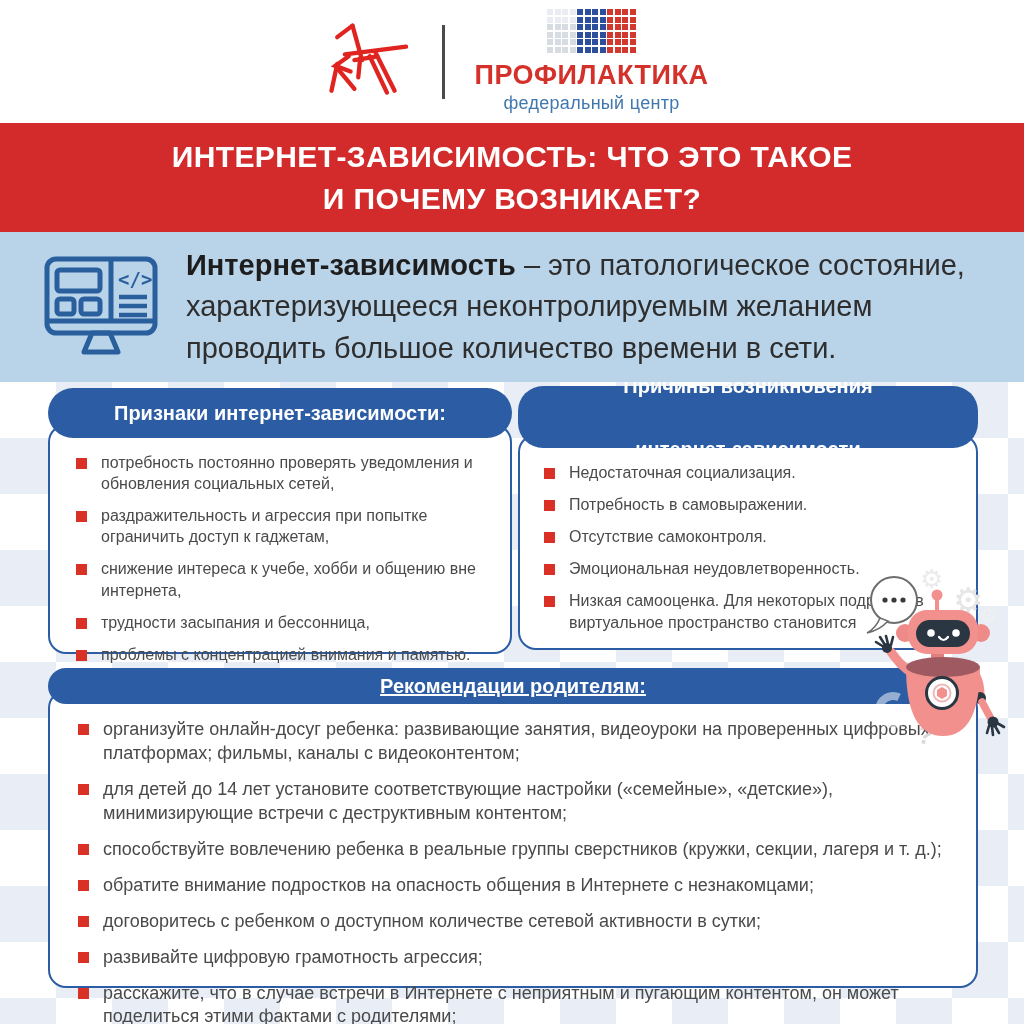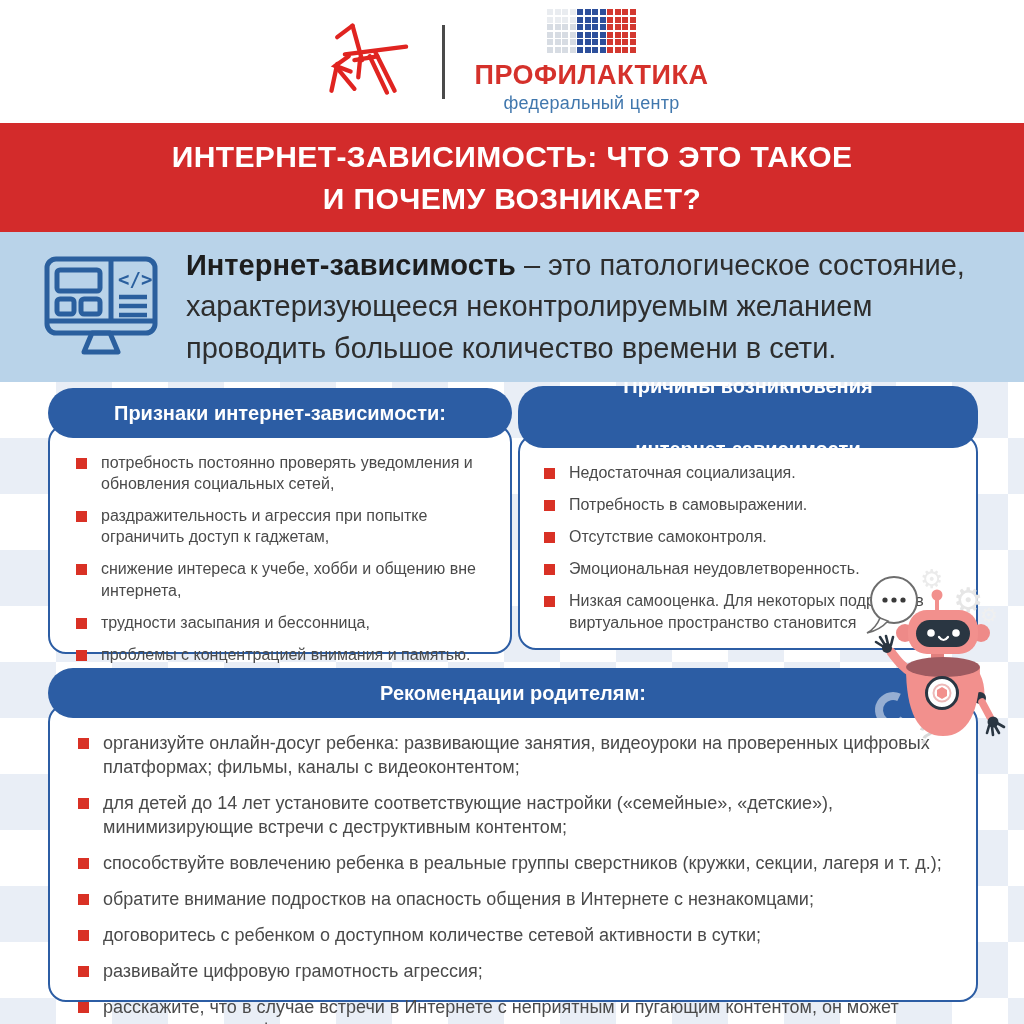--- a/index.html
+++ b/index.html
@@ -72,21 +72,21 @@
   .card-signs  { left:48px;  top:6px; width:464px; }
   .card-causes { left:518px; top:4px; width:460px; }
   .card-signs  .card-header { height:50px; }
   .card-causes .card-header { height:62px;gap:37px; }
   .card-signs  .card-body { height:230px; padding:26px 14px 0 26px; }
   .card-causes .card-body { height:216px; padding:26px 10px 0 24px; }
   .card-signs  .item, .card-causes .item { margin-bottom:11px; }
   .card-signs  .item-text, .card-causes .item-text { font-size:16px; line-height:1.32; }
 
   .card-recs { left:48px; top:286px; width:930px; }
-  .card-recs .card-header { height:50px; }
+  .card-recs .card-header { height:36px;text-decoration:underline; }
   .card-recs .card-body { height:298px; padding:26px 24px 0 28px; }
   .card-recs .item { margin-bottom:12px; }
   .card-recs .item-text { font-size:18px; line-height:1.33; }
 
   
   .robot-wrap { position:absolute; left:858px; top:560px; width:160px; height:225px; z-index:6; }
 </style>
 </head>
 <body>
 

